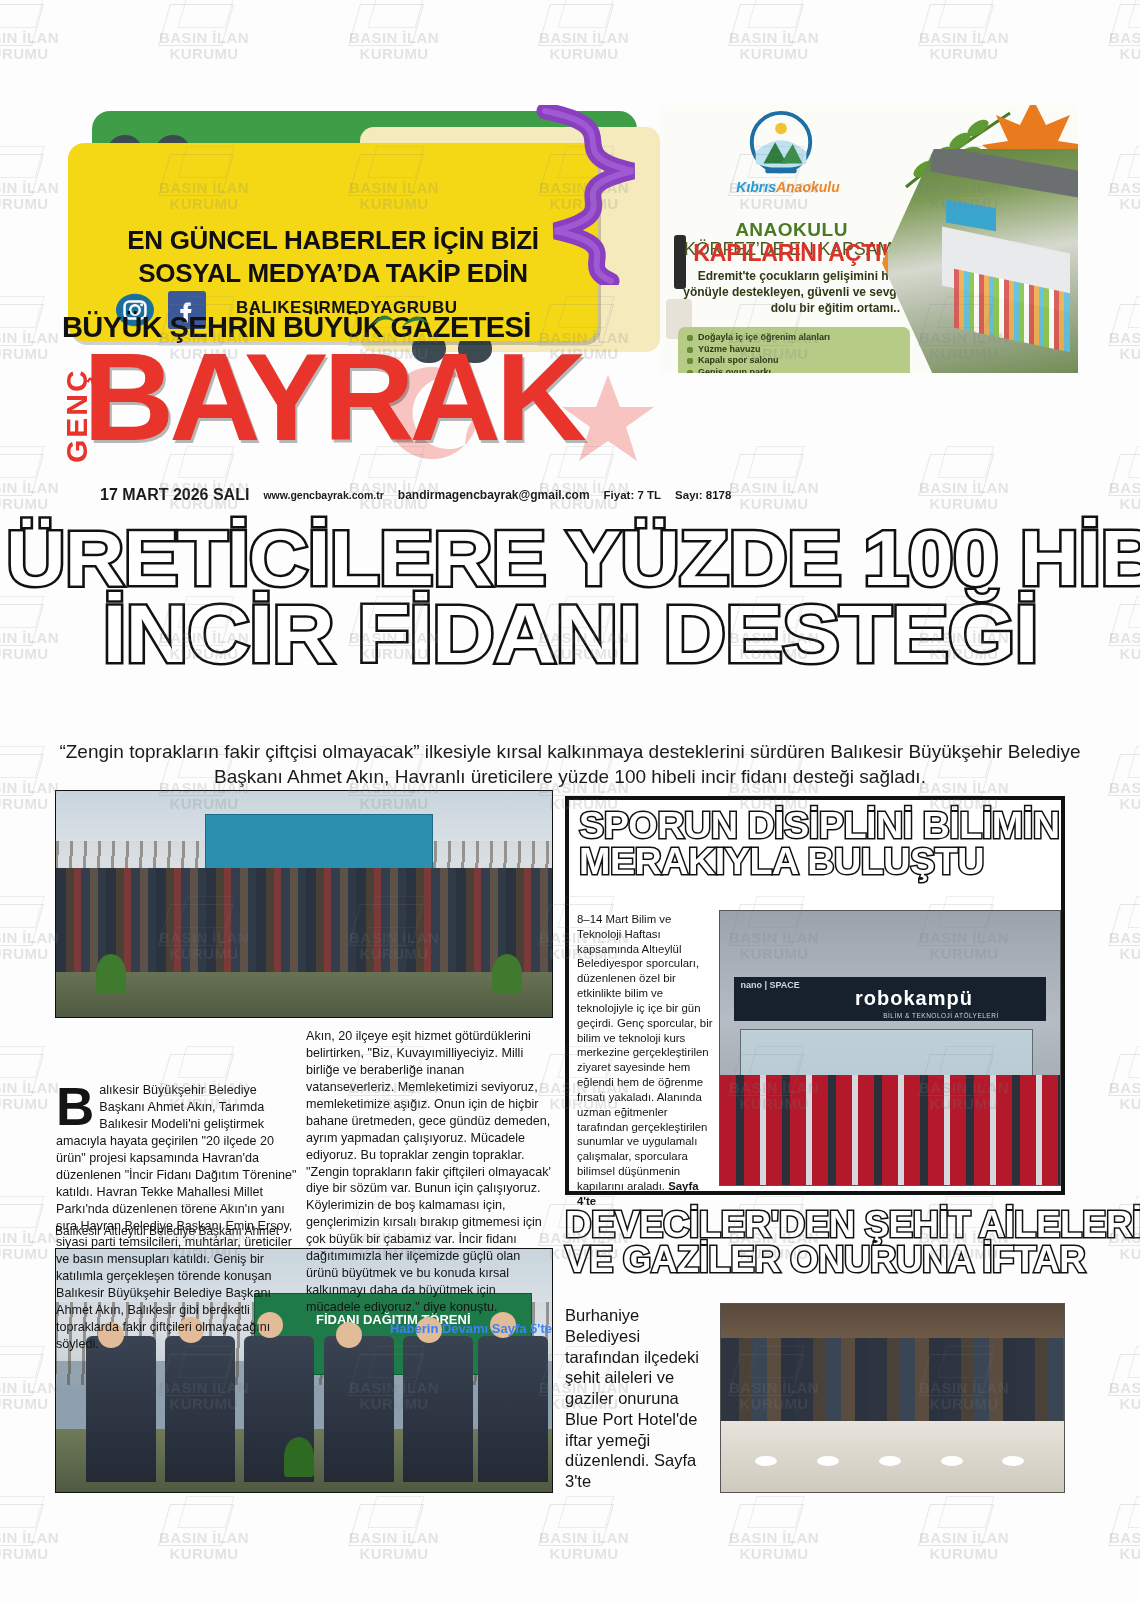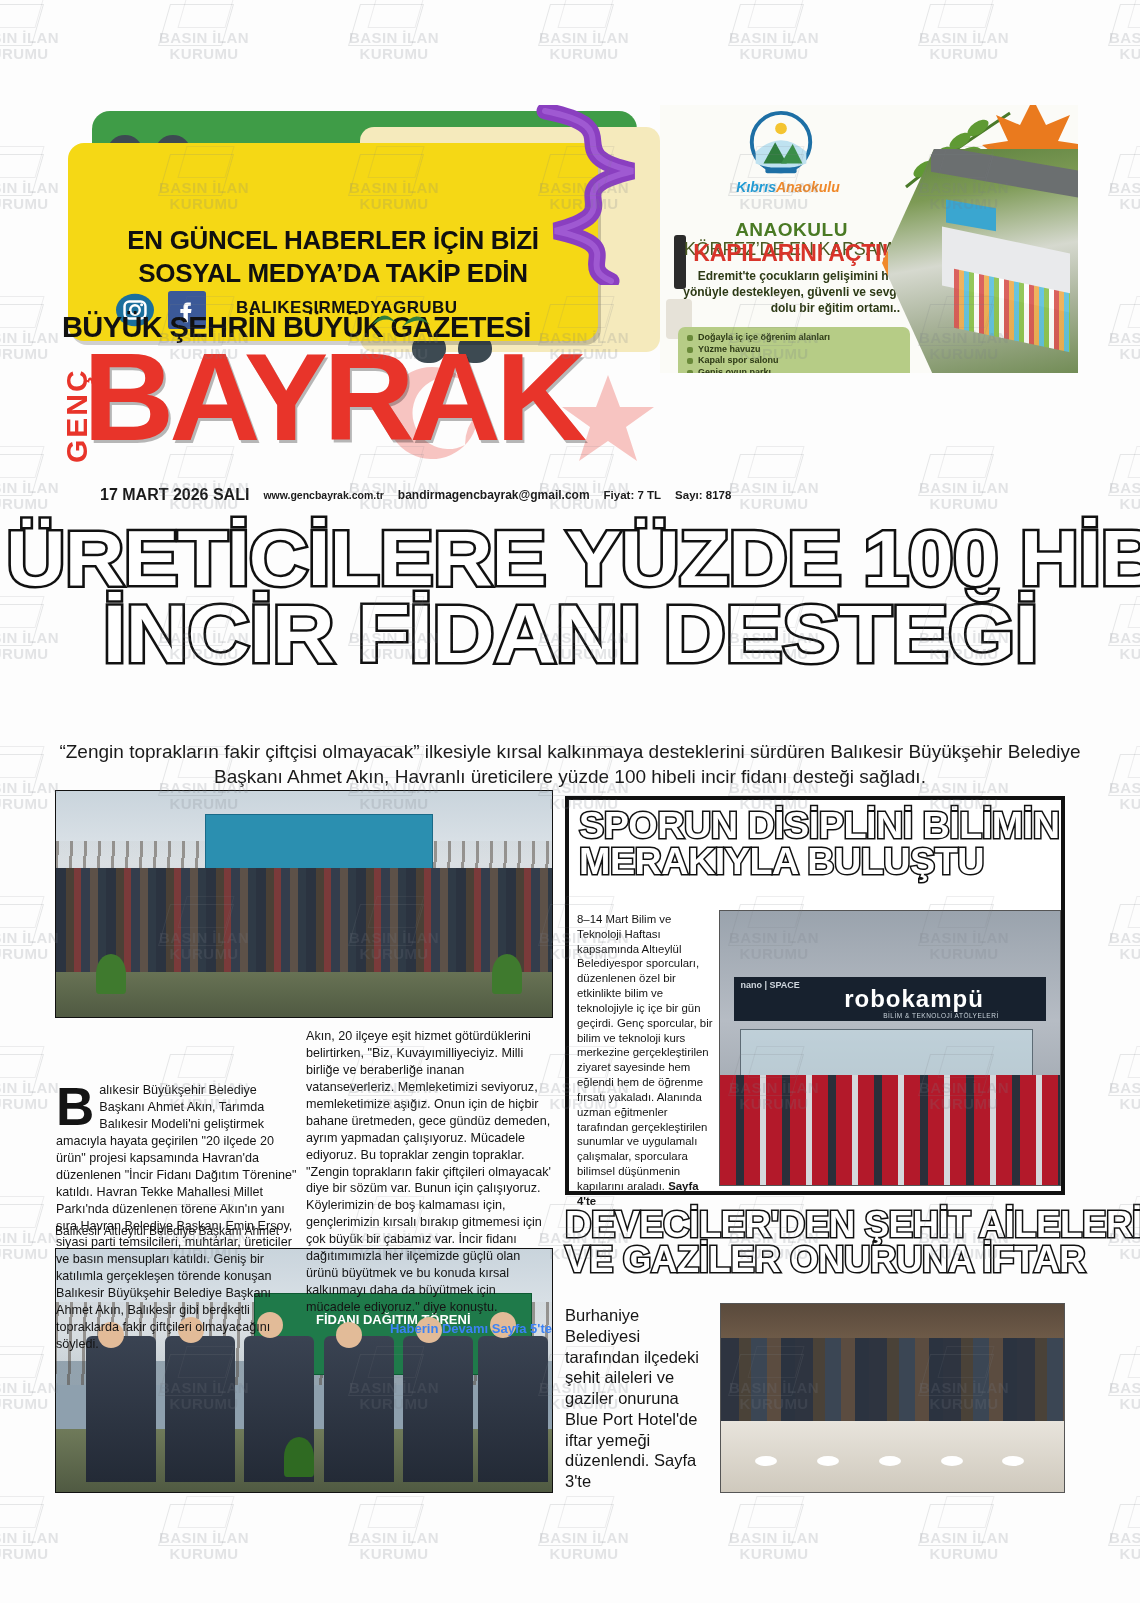--- a/index.html
+++ b/index.html
@@ -449,21 +449,21 @@
     border: 1px solid #555;
     overflow: hidden;
     background: #7d8794;
   }
   .sp-wall { position:absolute; inset:0;
              background: linear-gradient(180deg,#9aa3ad 0%,#b6bcc4 40%,#8c959e 100%); }
   .sp-sign { position:absolute; left:4%; top:24%; width:92%; height:16%;
              background:#17212e; }
   .sp-signtext { position:absolute; left:0; top:0; width:100%; height:100%;
              display:flex; align-items:center; justify-content:center;
-             color:#fff; font-weight:800; font-size:24px; letter-spacing:1px;padding-left:48px; }
+             color:#fff; font-weight:800; font-size:20px; letter-spacing:1px;padding-left:48px; }
   .sp-band { position:absolute; left:0; bottom:0; width:100%; height:40%;
              background: repeating-linear-gradient(90deg,
                #b3192a 0 16px,#2a2f3a 16px 24px,#b3192a 24px 40px,#d5d8dc 40px 46px); }
   .sp-glass{ position:absolute; left:6%; top:43%; width:86%; height:18%;
              background: rgba(200,225,235,.55); border:1px solid #5d6b75; }
 
   .box-iftar {
     position: absolute;
     left: 565px; top: 1205px;
     width: 500px; height: 290px;

